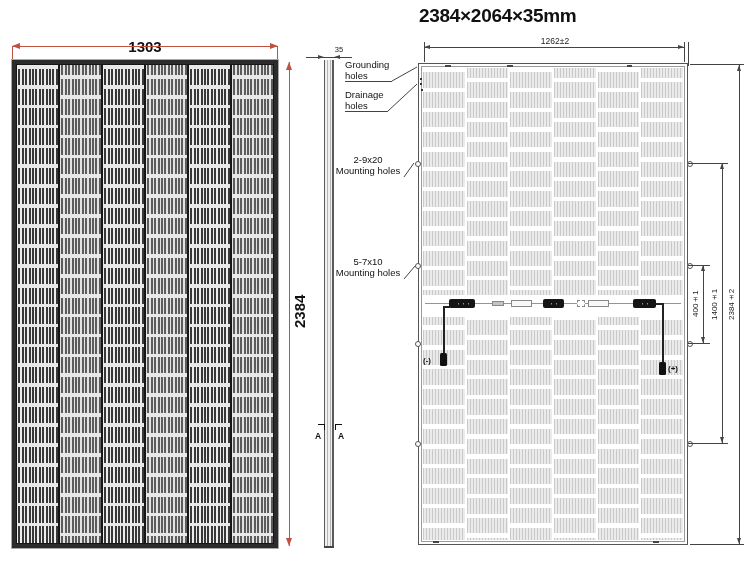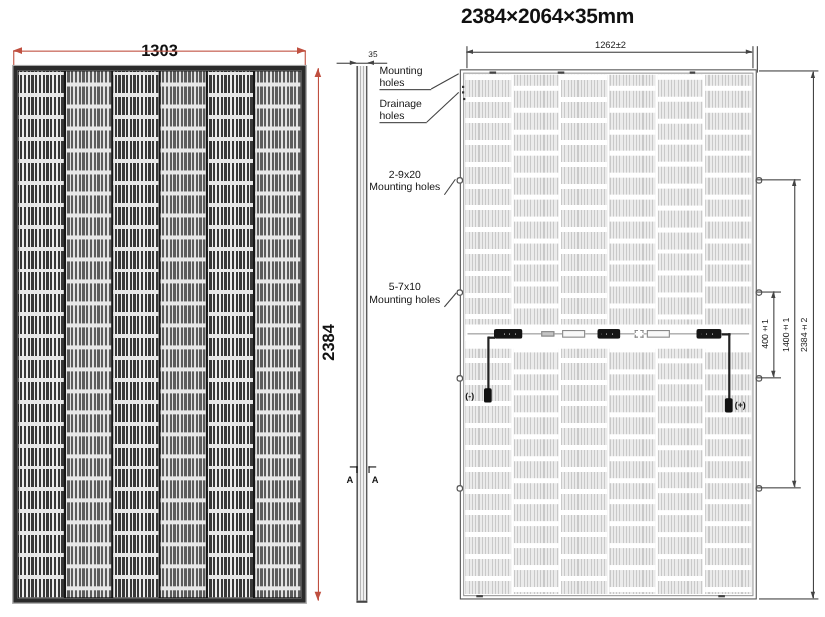--- a/index.html
+++ b/index.html
@@ -193,21 +193,21 @@
   <div class="arr arr-u" style="left:719.5px;top:163px;"></div>
   <div class="arr arr-d" style="left:719.5px;top:437px;"></div>
   <div class="rdim" style="left:710px;top:270px;height:68px;">1400±1</div>
 
   <div class="vline" style="left:739px;top:65px;height:479px;"></div>
   <div class="arr arr-u" style="left:736.5px;top:65px;"></div>
   <div class="arr arr-d" style="left:736.5px;top:538px;"></div>
   <div class="rdim" style="left:727px;top:270px;height:68px;">2384±2</div>
 
   <div class="lbl" style="left:345px;top:60px;">
-    <div>Mounting</div>
+    <div>Grounding</div>
     <div>holes</div>
   </div>
   <div class="hline" style="left:345px;top:81px;width:47px;"></div>
 
   <div class="lbl" style="left:345px;top:90px;">
     <div>Drainage</div>
     <div>holes</div>
   </div>
   <div class="hline" style="left:345px;top:111px;width:43px;"></div>
 

